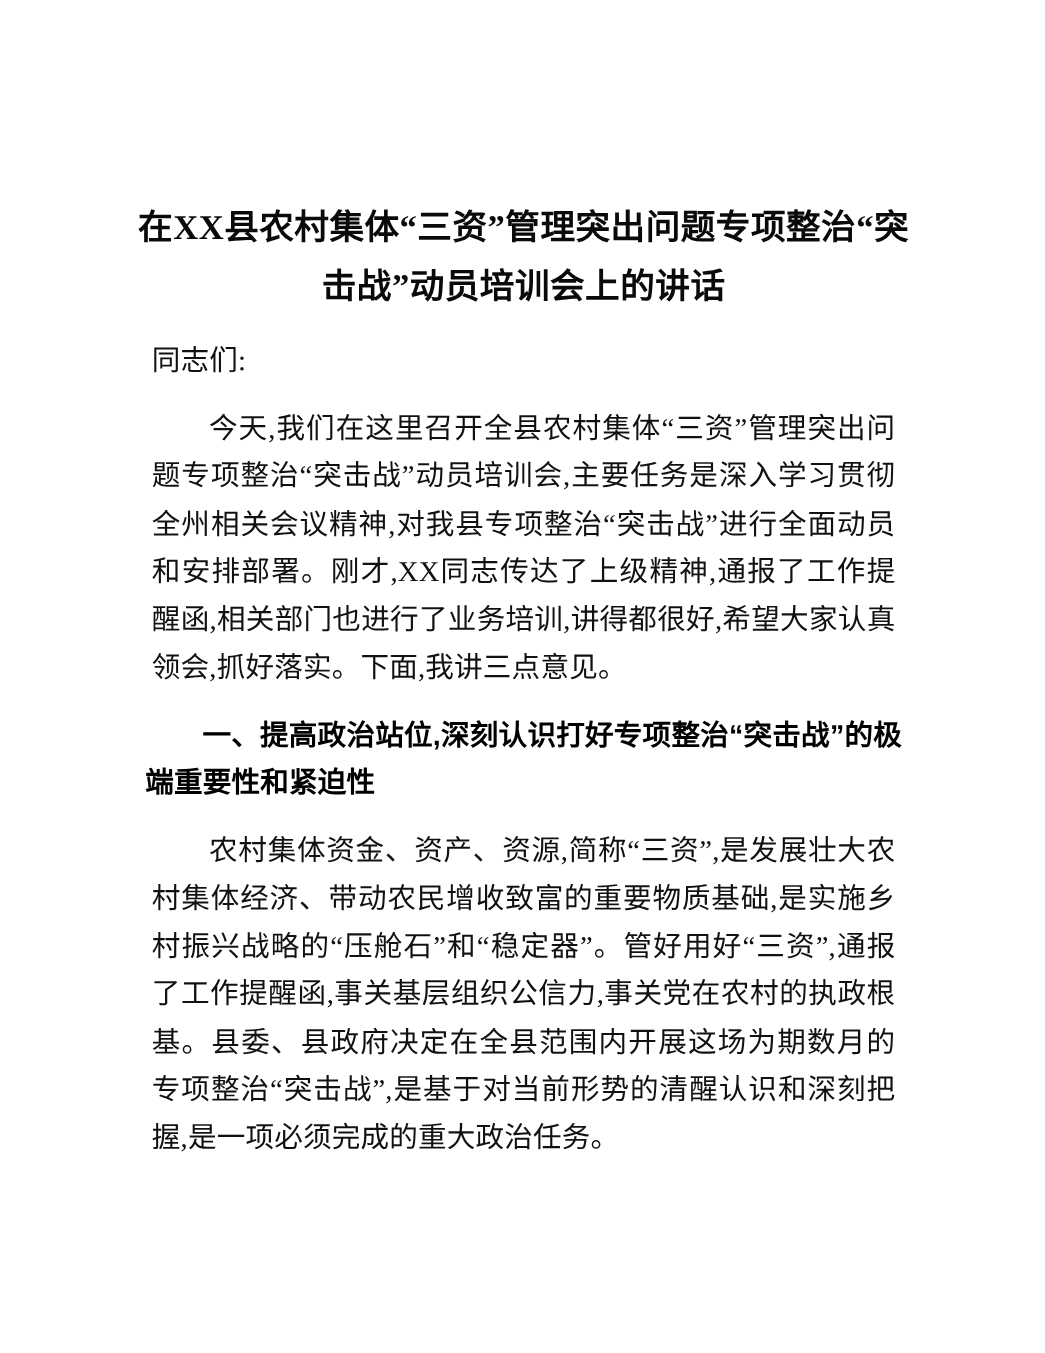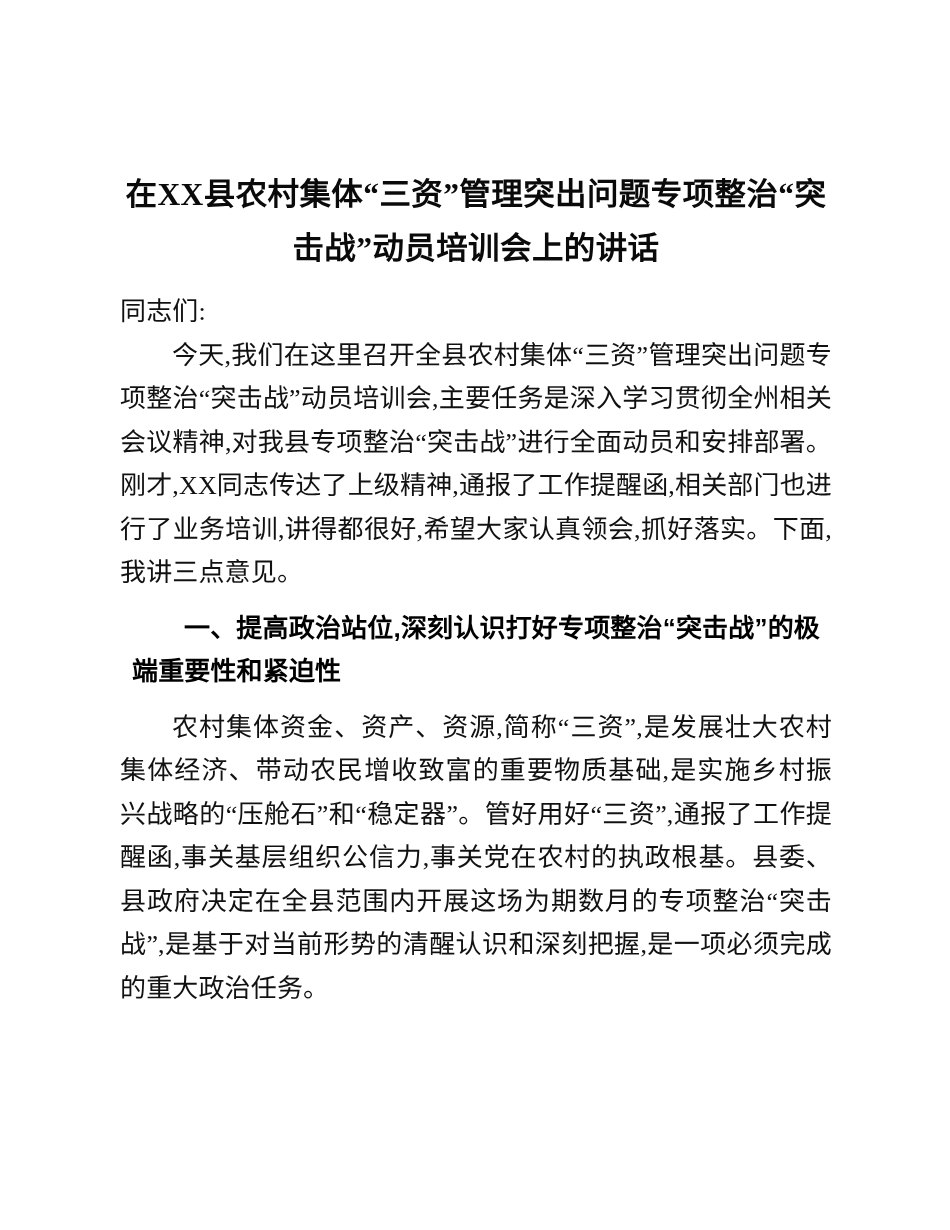--- a/index.html
+++ b/index.html
@@ -17,21 +17,21 @@
     box-sizing: border-box;
     overflow: hidden;
     font-family: "Liberation Serif", "DejaVu Serif", serif;
     color: #000000;
     -webkit-font-smoothing: antialiased;
   }
 
   .page-body {
     position: absolute;
     left: 120px;
-    top: 168px;
+    top: 180px;
     width: 712px;
   }
 
   
   .doc-title {
     font-family: "Liberation Serif", "DejaVu Serif", serif;
     font-weight: bold;
     font-size: 31.5px;
     line-height: 54px;
     text-align: center;
@@ -41,21 +41,21 @@
     text-justify: inter-ideograph;
   }
 
   
   .para {
     font-family: "Liberation Serif", "DejaVu Serif", serif;
     font-size: 26px;
     line-height: 43.5px;
     text-align: justify;
     text-justify: inter-ideograph;
-    margin: 0;
+    margin: 18px;
     letter-spacing: 0.15px;
     color: #111111;
     text-indent: 0;
   }
 
   .para.indent {
     text-indent: 52px;
   }
 
   

